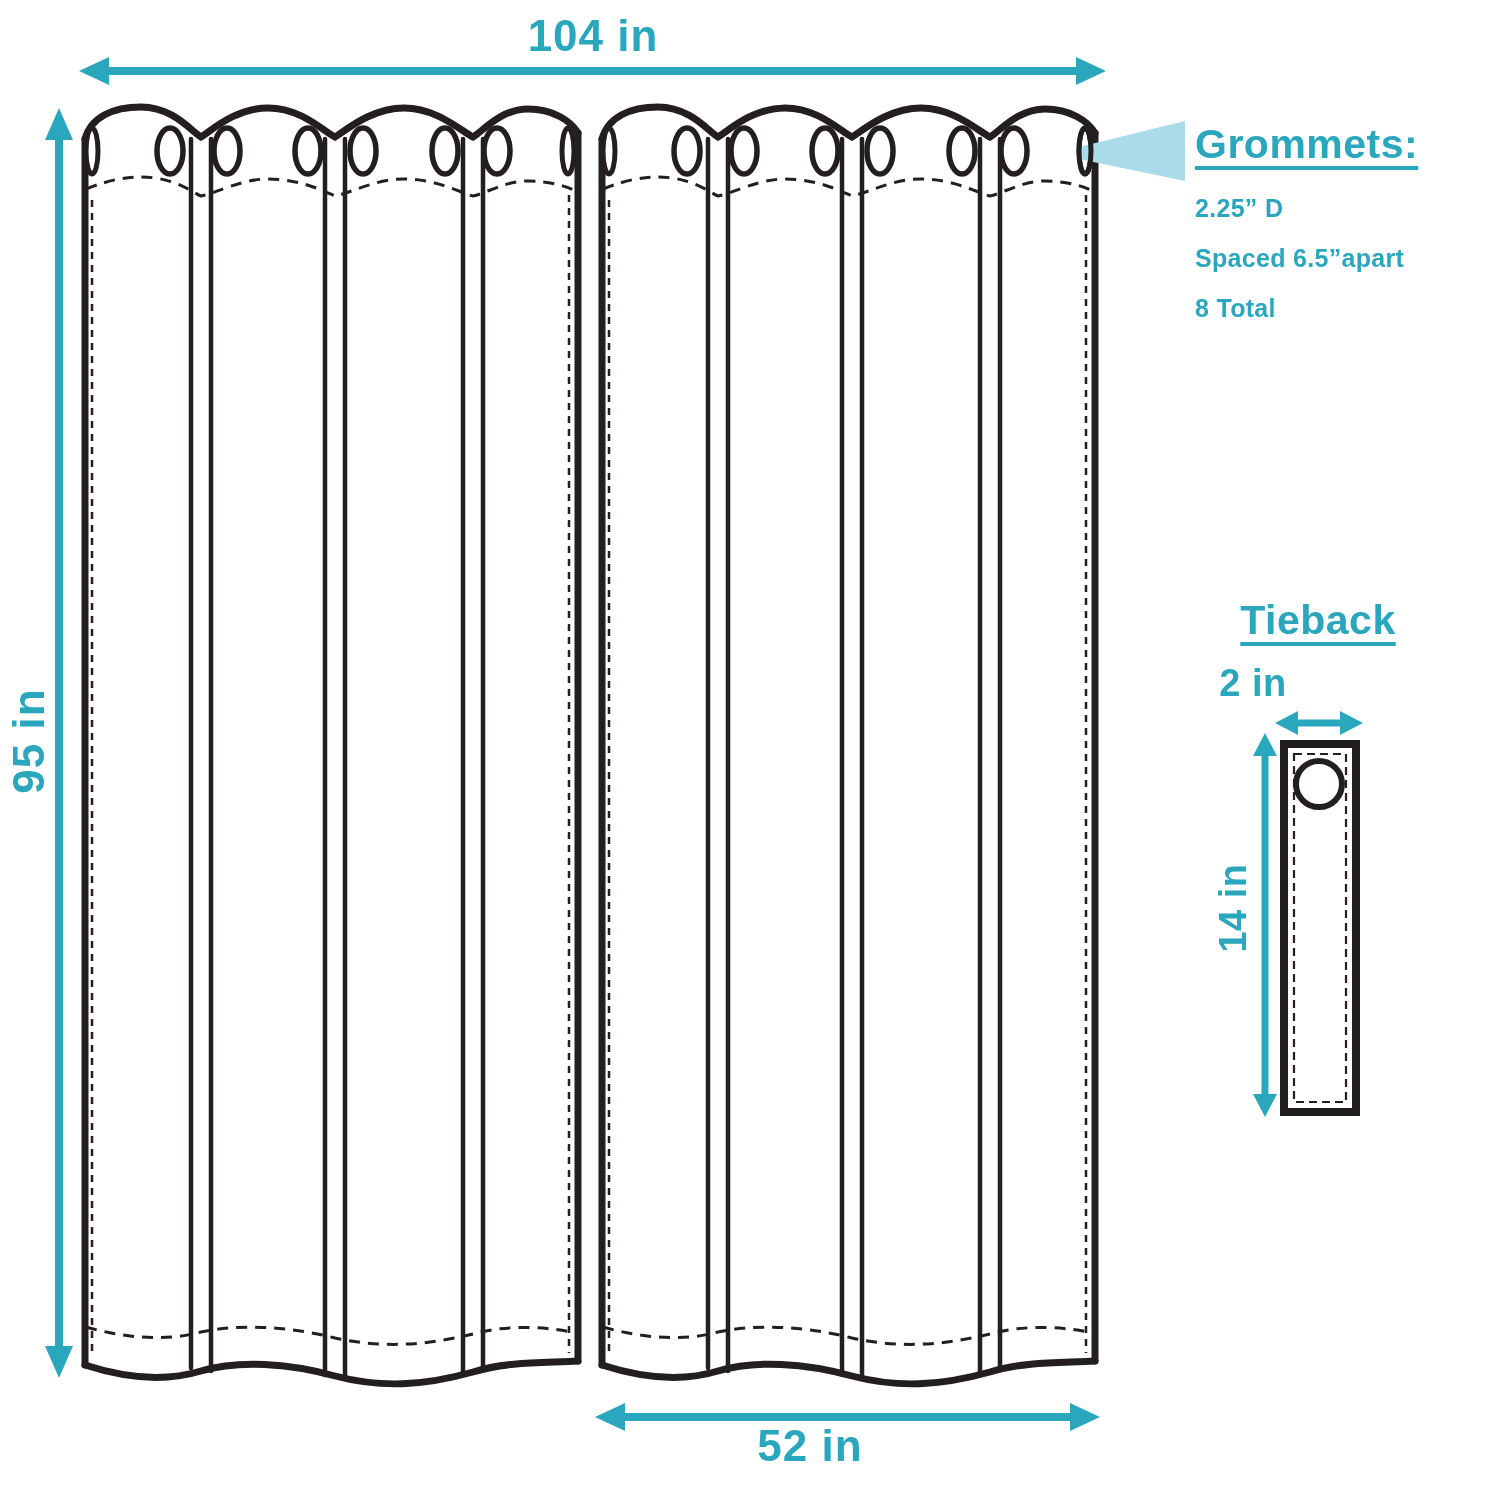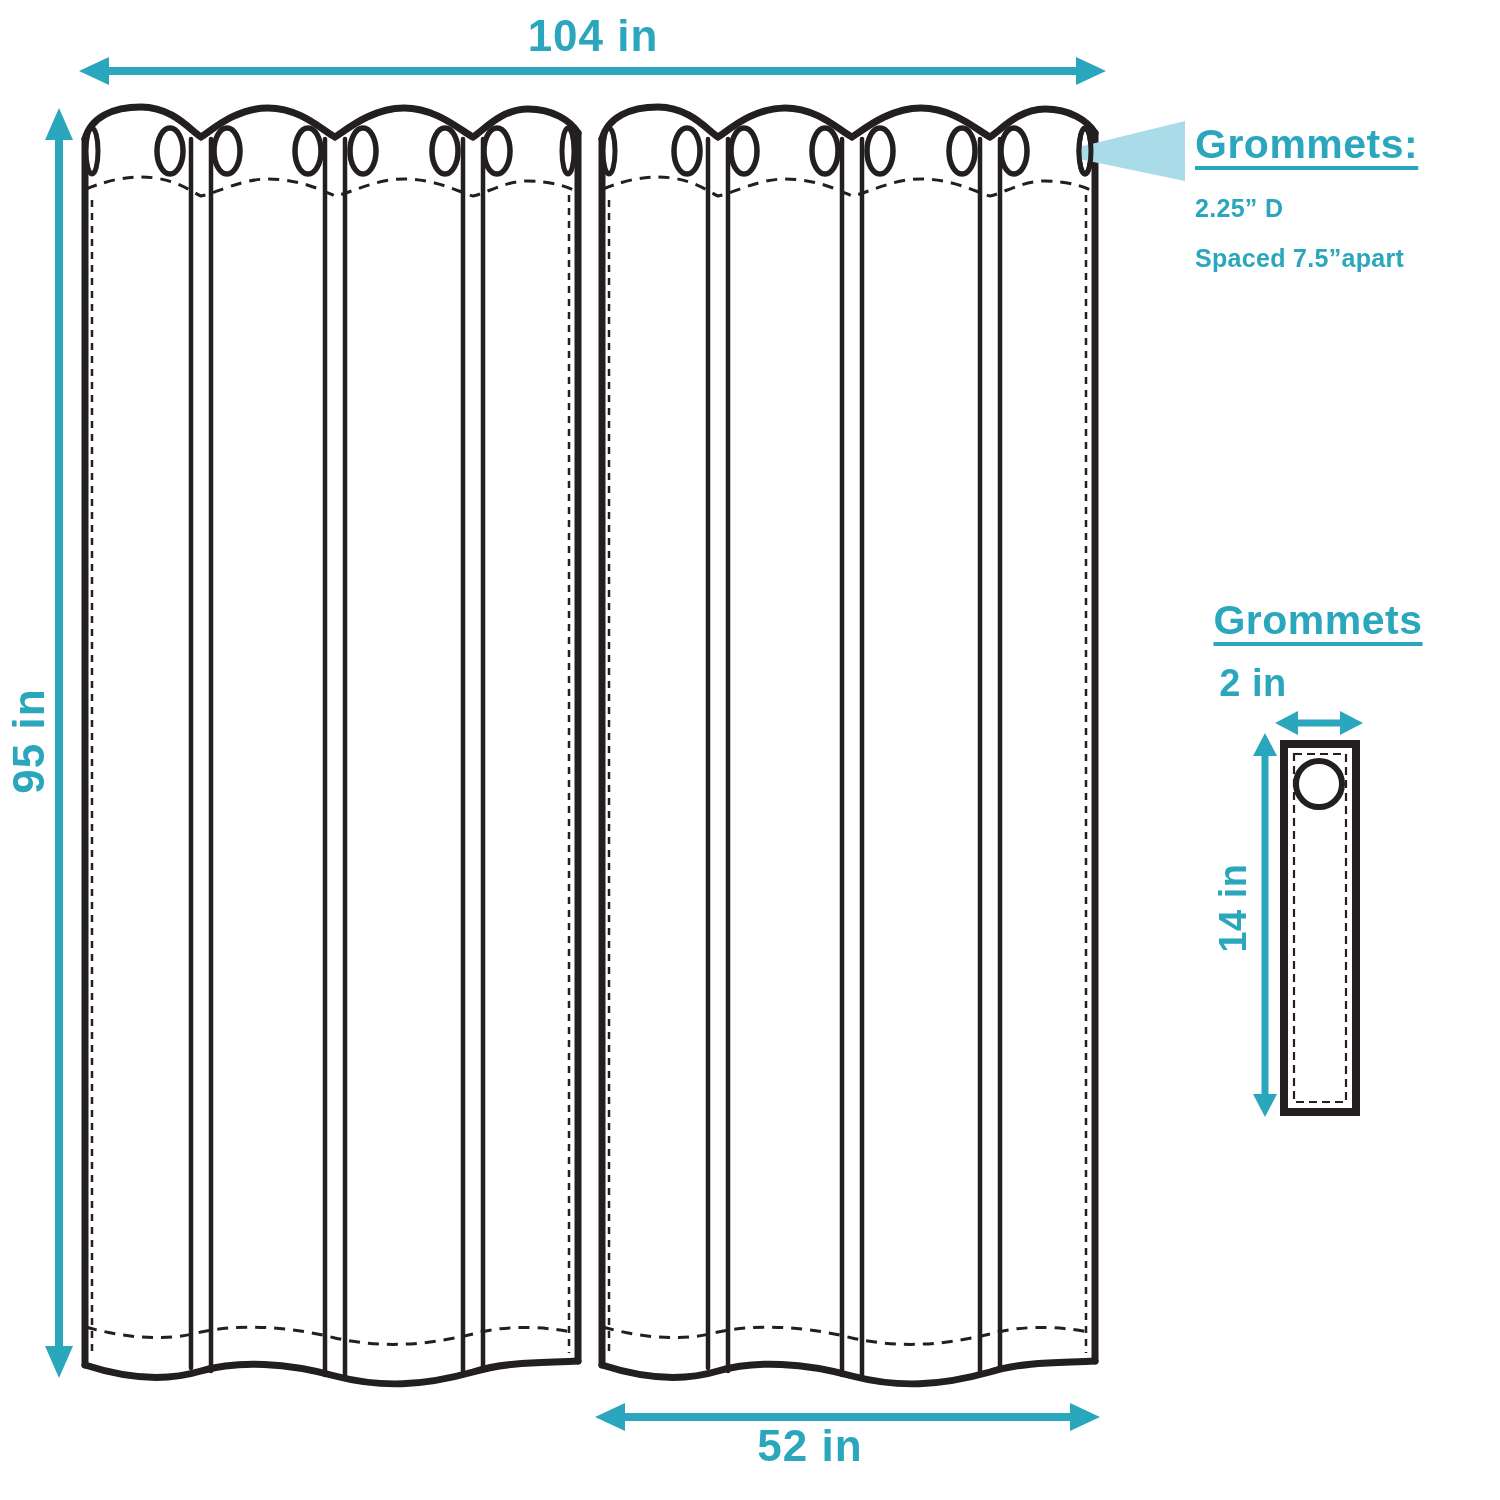--- a/index.html
+++ b/index.html
@@ -150,23 +150,24 @@
   <div class="label center sz-xl" style="left:593px; top:14px;">104 in</div>
 
   <div class="label rot sz-xl" style="left:29px; top:741px;">95 in</div>
 
   <div class="label center sz-xl" style="left:810px; top:1424px;">52 in</div>
 
   <div class="label" style="left:1195px; top:124px;">
     <div class="sz-lg underlined" style="margin-bottom:18px;">Grommets:</div>
     <div class="callout-lines">
       <div>2.25” D</div>
-      <div>Spaced 7.5”apart</div>
+      <div>Spaced 6.5”apart</div>
+      <div>8 Total</div>
     </div>
   </div>
 
-  <div class="label center sz-lg underlined" style="left:1318px; top:600px;">Grommets</div>
+  <div class="label center sz-lg underlined" style="left:1318px; top:600px;">Tieback</div>
 
   <div class="label center sz-md" style="left:1253px; top:664px;">2 in</div>
 
   <div class="label rot sz-md" style="left:1233px; top:908px;">14 in</div>
 
 </div>
 
 </body></html>

